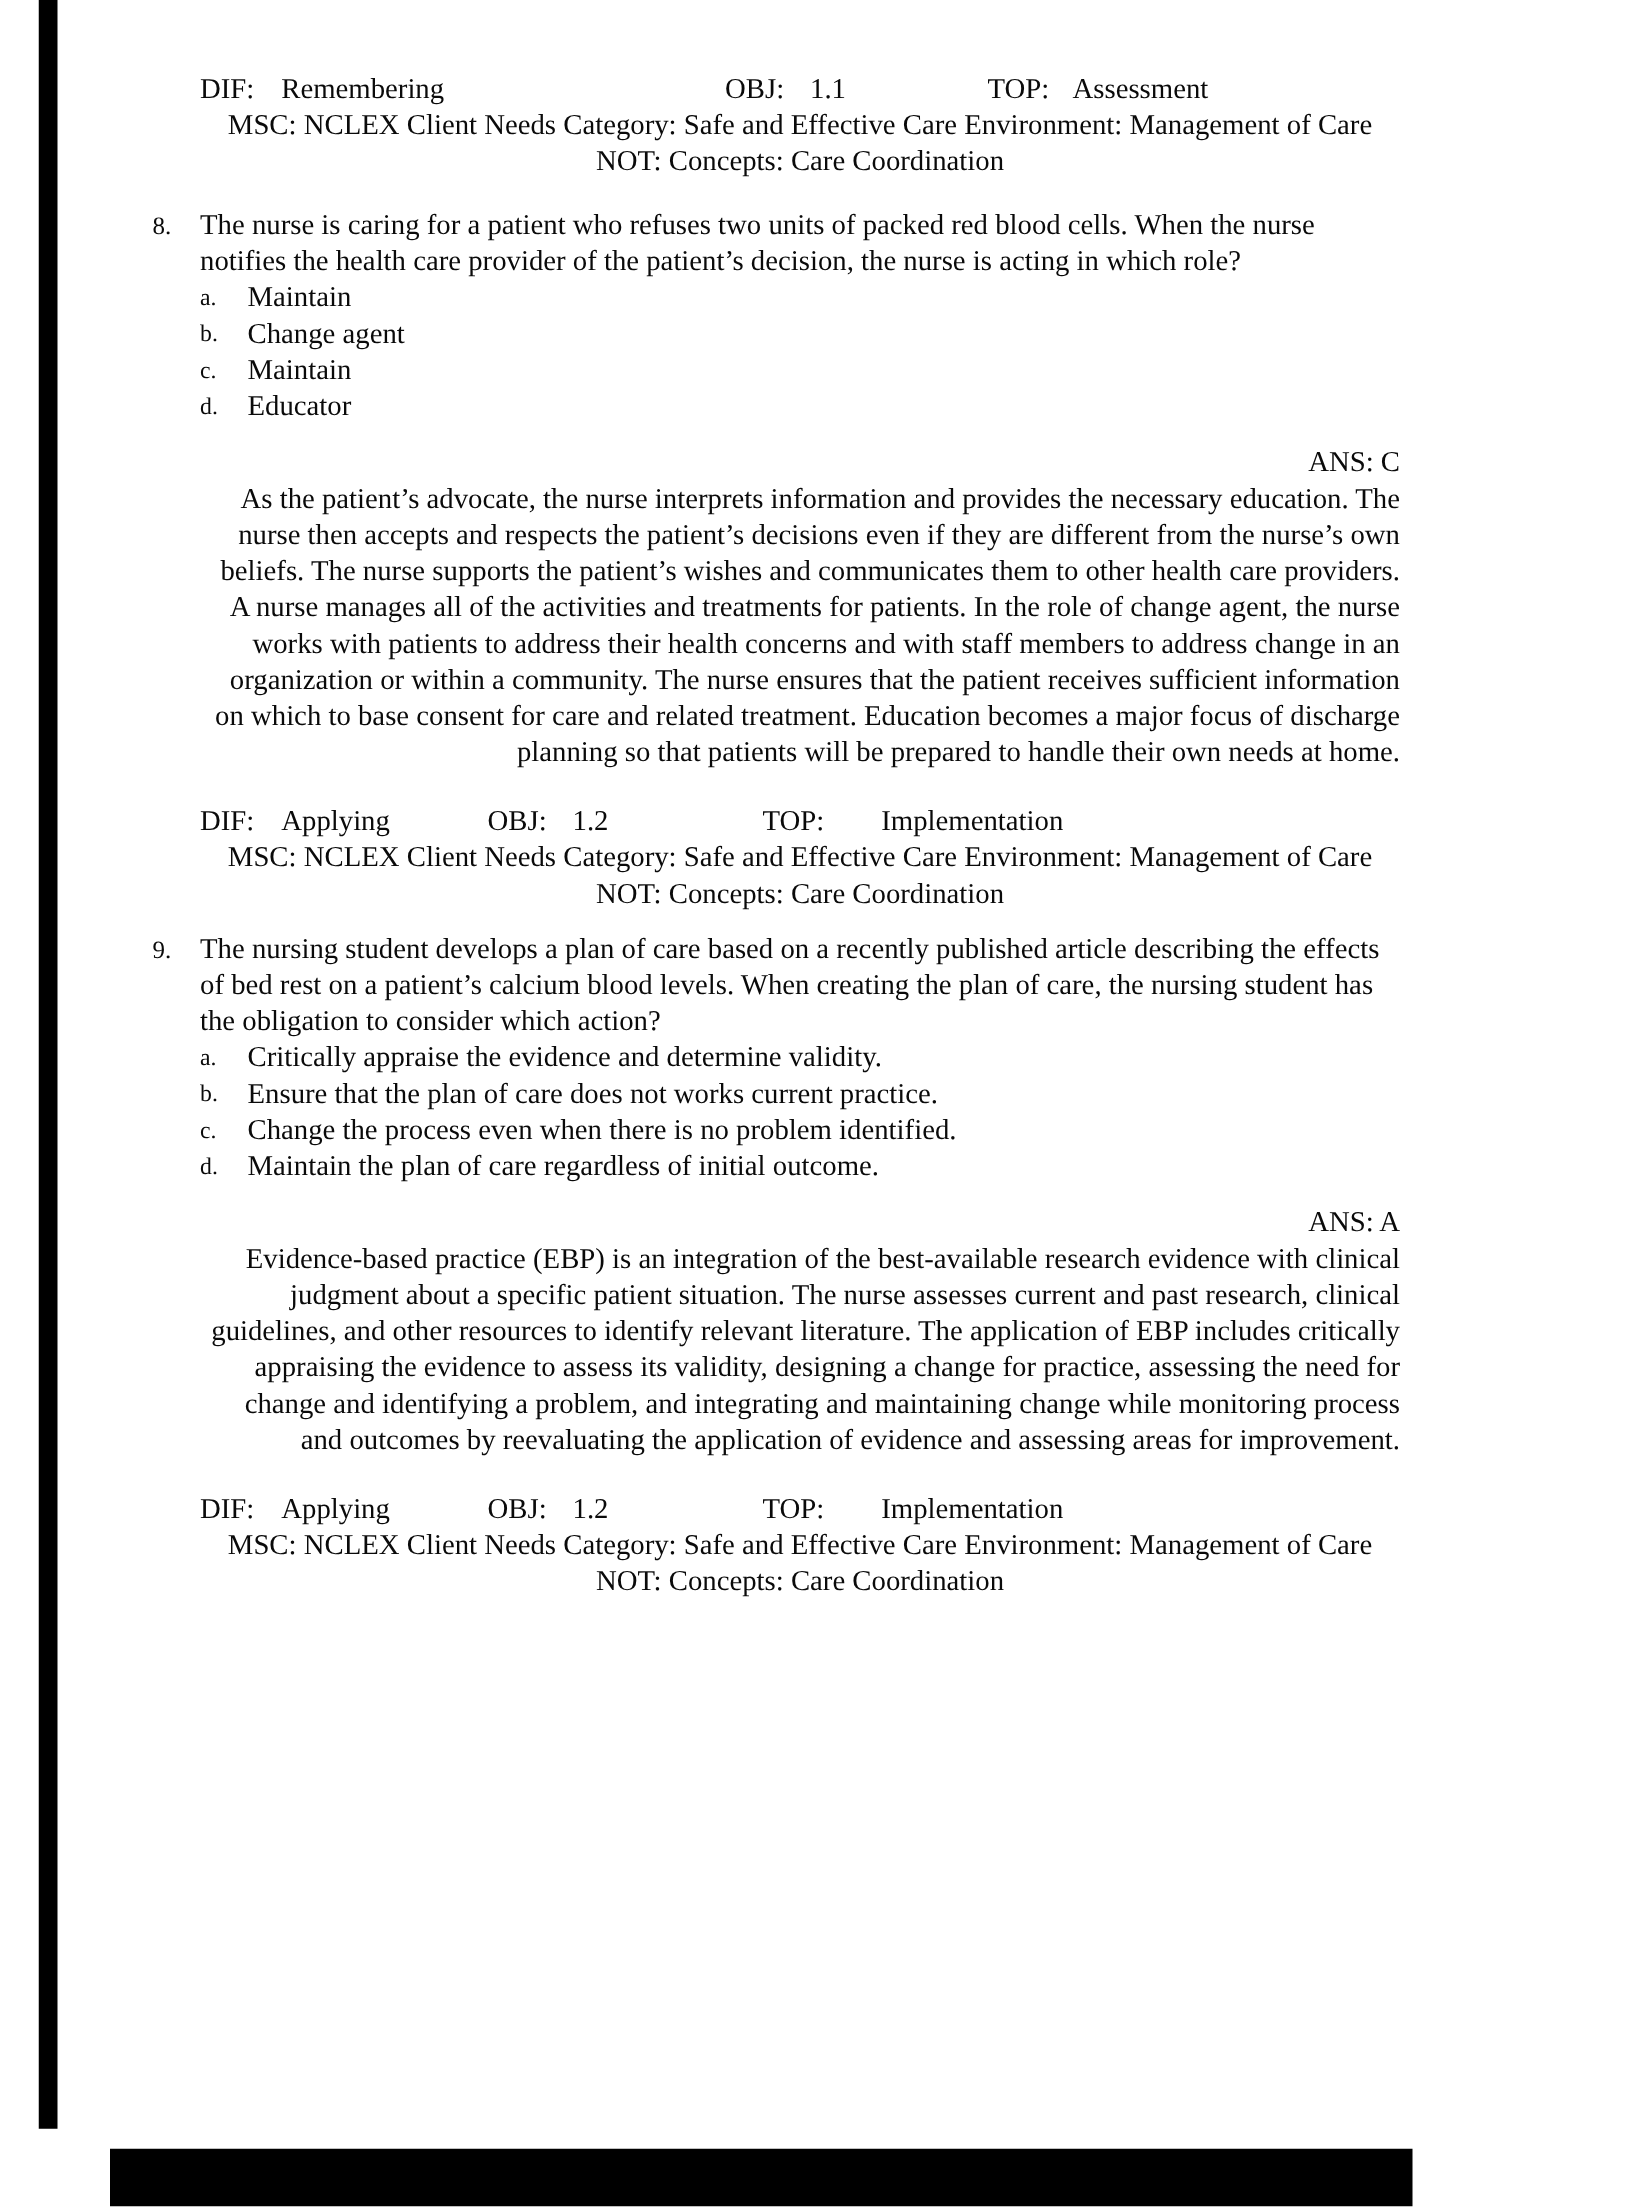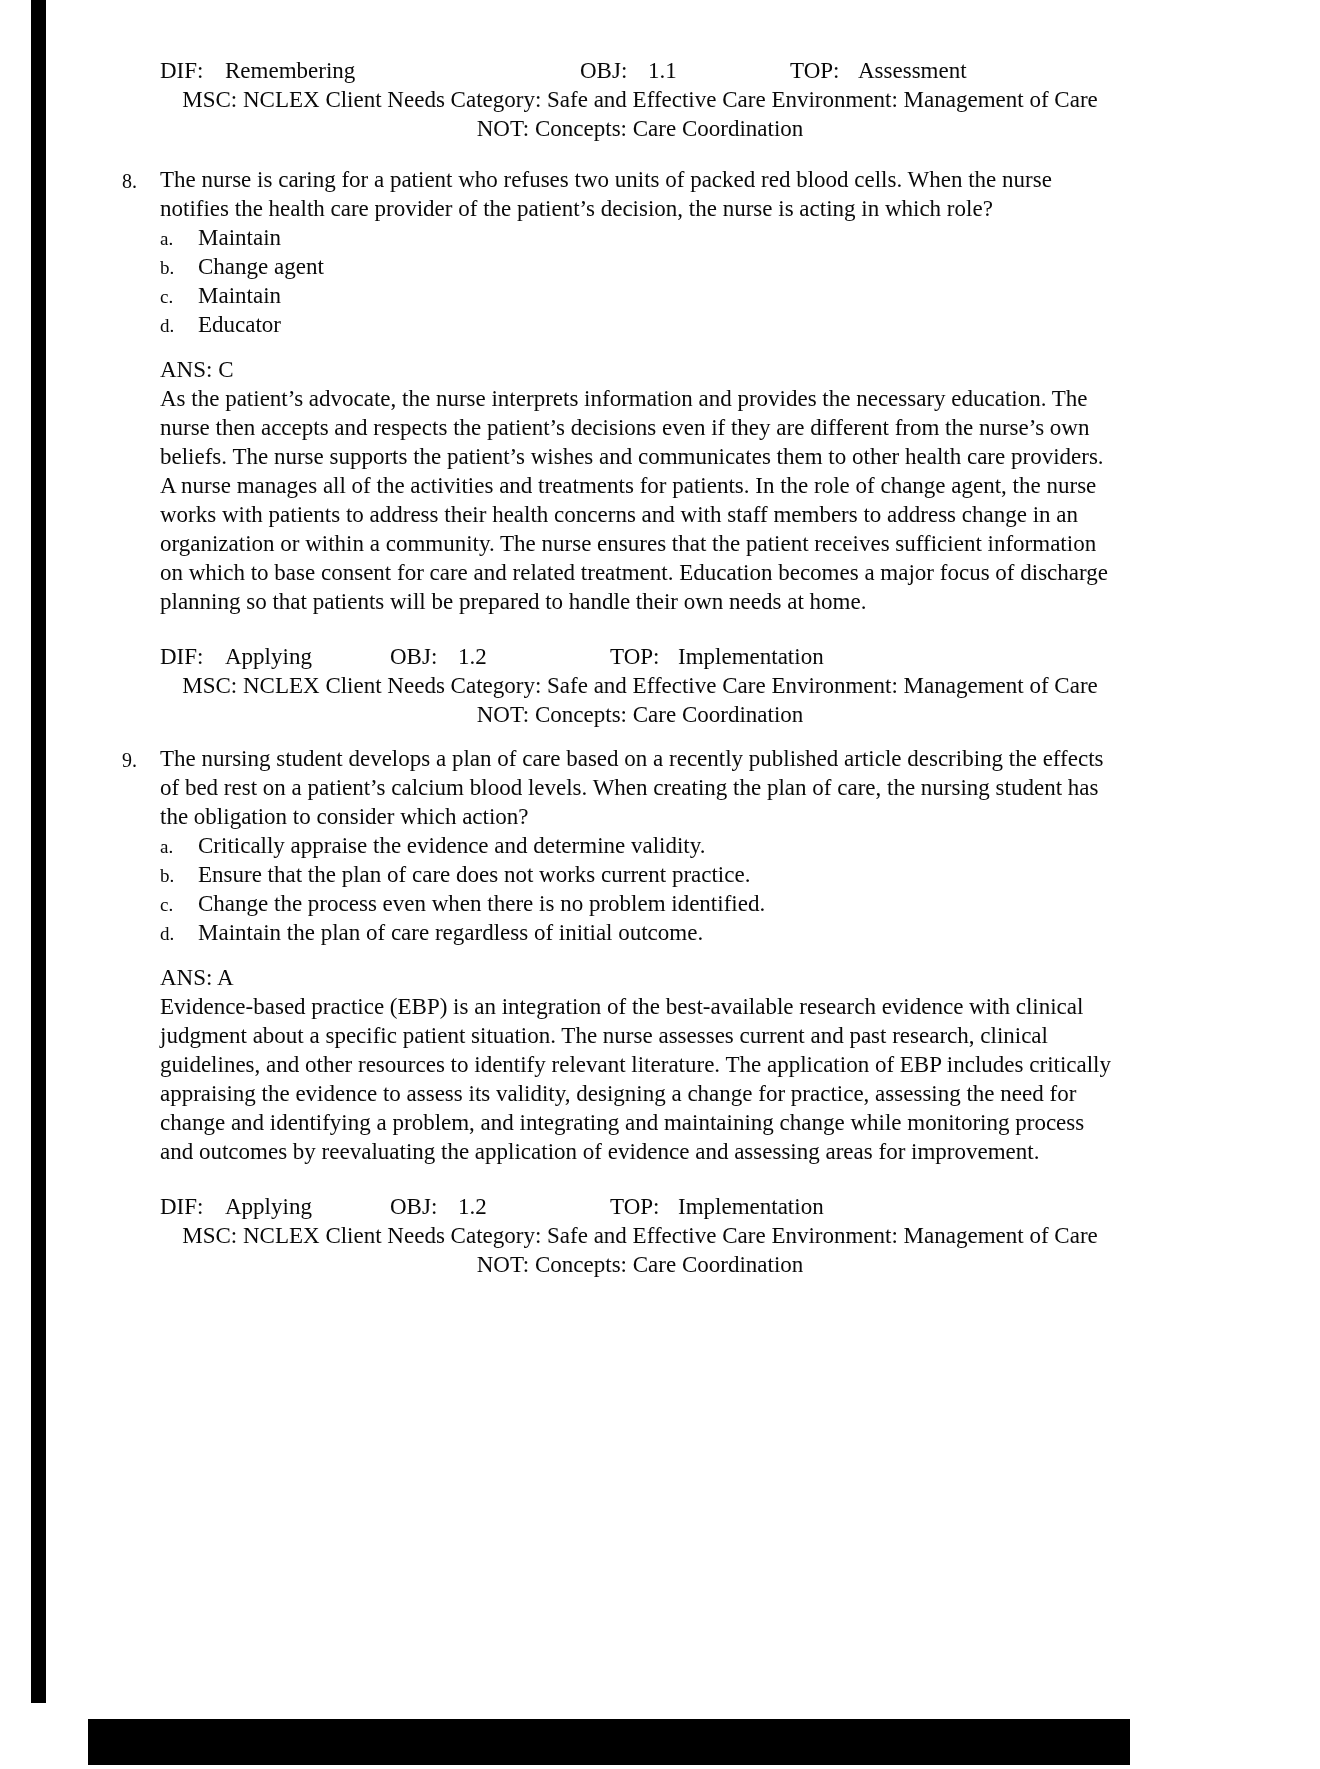--- a/index.html
+++ b/index.html
@@ -28,31 +28,31 @@
   .dif-row .seg{position:absolute;top:0;white-space:nowrap;}
   .seg.dif-l{left:0;}
   .seg.dif-v{left:65px;}
   .tabs-wide .obj-l{left:420px;}
   .tabs-wide .obj-v{left:488px;}
   .tabs-wide .top-l{left:630px;}
   .tabs-wide .top-v{left:698px;}
   .tabs-narrow .obj-l{left:230px;}
   .tabs-narrow .obj-v{left:298px;}
   .tabs-narrow .top-l{left:450px;}
-  .tabs-narrow .top-v{left:518px;}
+  .tabs-narrow .top-v{left:545px;}
   .meta-line{white-space:nowrap;text-align:center;}
   
   .q{position:relative;margin-top:22px;}
   .q.q-second{margin-top:15px;}
   .qnum{position:absolute;left:-38px;top:2px;font-size:20px;}
   .stem{width:960px;}
   .opt{display:flex;align-items:flex-start;}
   .opt .letter{width:38px;flex:0 0 38px;font-size:19px;padding-top:3px;line-height:26px;}
   .opt .otext{flex:1;}
-  .ansblock{margin-top:16px;}
+  .ansblock{margin-top:16px;text-align:right;}
   .rationale{width:960px;}
   .qmeta{margin-top:26px;}
 </style>
 </head>
 <body>
 
 <div class="page">
 
   <div class="scan-left"></div>
   <div class="scan-bottom"></div>

